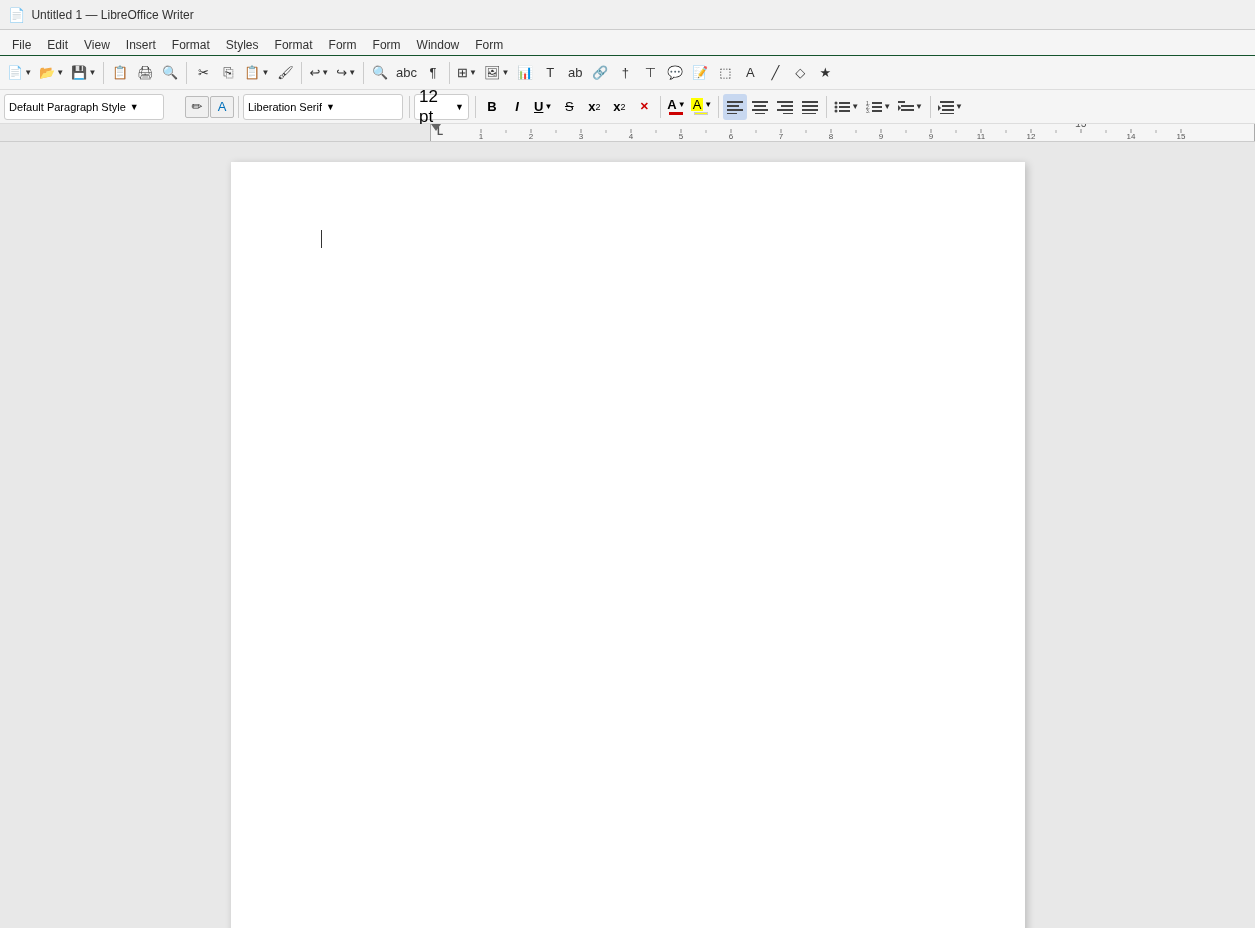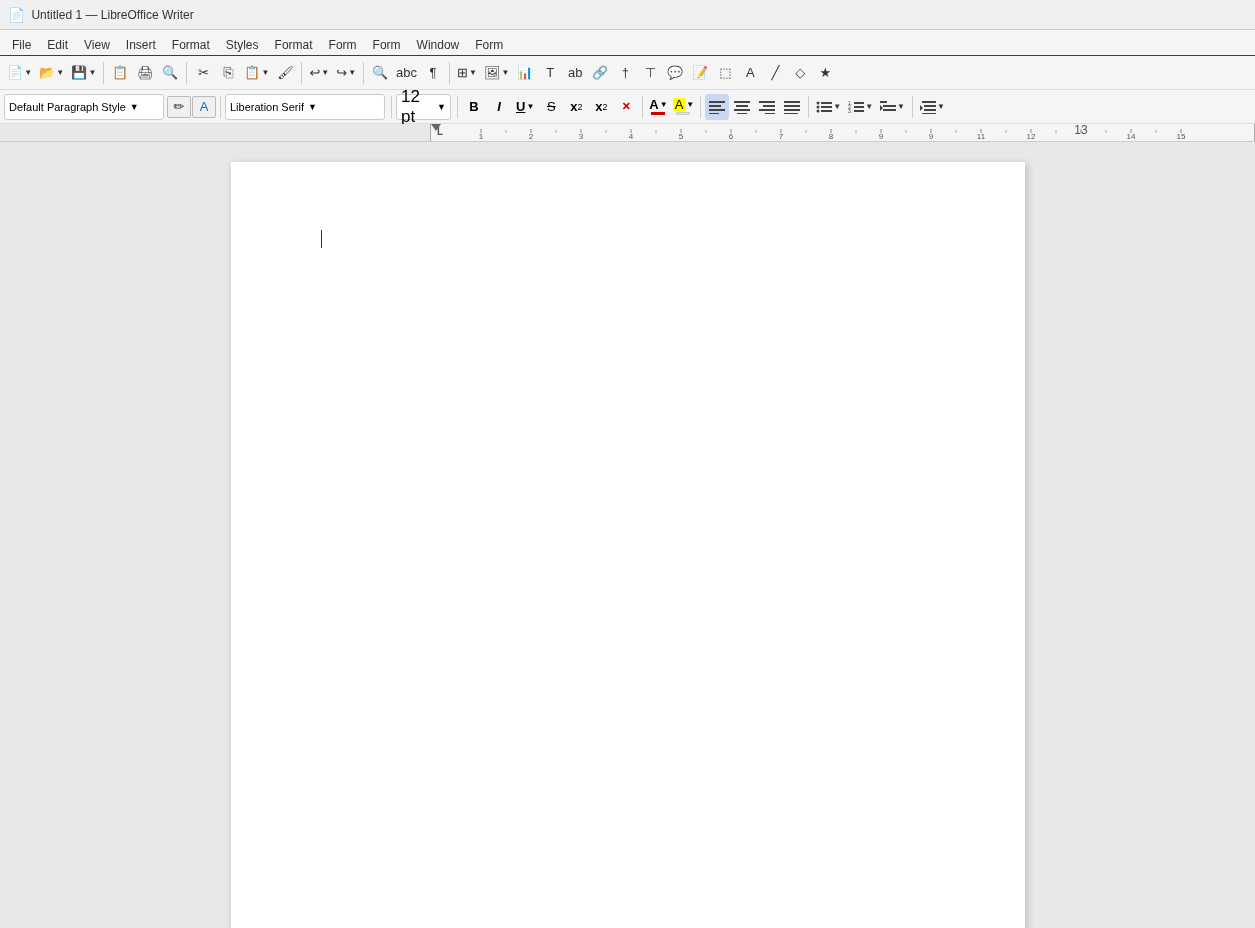--- a/index.html
+++ b/index.html
@@ -81,21 +81,21 @@
       background: white;
       padding: 0 4px;
       cursor: pointer;
       font-size: 11px;
     }
     .tb-dropdown .arrow { margin-left: 4px; font-size: 9px; }
 
     
     .para-style-dropdown {
       width: 160px;
-      margin-right: 2px;
+      margin-right: 20px;
     }
     
     .font-name-dropdown {
       width: 160px;
       margin-right: 2px;
     }
     
     .font-size-dropdown {
       width: 55px;
       margin-right: 2px;
@@ -420,21 +420,21 @@
       <div style="position: absolute; left: 475px; bottom: 8px; width: 1px; height: 3px; background: rgb(170, 170, 170); transform: translateX(-50%);"></div>
       <div style="position: absolute; left: 500px; bottom: 0px; font-size: 8px; color: rgb(85, 85, 85); transform: translateX(-50%);">9</div>
       <div style="position: absolute; left: 500px; bottom: 8px; width: 1px; height: 4px; background: rgb(136, 136, 136); transform: translateX(-50%);"></div>
       <div style="position: absolute; left: 525px; bottom: 8px; width: 1px; height: 3px; background: rgb(170, 170, 170); transform: translateX(-50%);"></div>
       <div style="position: absolute; left: 550px; bottom: 0px; font-size: 8px; color: rgb(85, 85, 85); transform: translateX(-50%);">11</div>
       <div style="position: absolute; left: 550px; bottom: 8px; width: 1px; height: 4px; background: rgb(136, 136, 136); transform: translateX(-50%);"></div>
       <div style="position: absolute; left: 575px; bottom: 8px; width: 1px; height: 3px; background: rgb(170, 170, 170); transform: translateX(-50%);"></div>
       <div style="position: absolute; left: 600px; bottom: 0px; font-size: 8px; color: rgb(85, 85, 85); transform: translateX(-50%);">12</div>
       <div style="position: absolute; left: 600px; bottom: 8px; width: 1px; height: 4px; background: rgb(136, 136, 136); transform: translateX(-50%);"></div>
       <div style="position: absolute; left: 625px; bottom: 8px; width: 1px; height: 3px; background: rgb(170, 170, 170); transform: translateX(-50%);"></div>
-      <div style="position: absolute; left: 650px; bottom: 4px; font-size: 12px; color: rgb(85, 85, 85); transform: translateX(-50%);">13</div>
+      <div style="position: absolute; left: 650px; bottom: 12px; font-size: 10px; color: rgb(85, 85, 85); transform: translateX(-50%); font-style: italic;">13</div>
       <div style="position: absolute; left: 650px; bottom: 8px; width: 1px; height: 4px; background: rgb(136, 136, 136); transform: translateX(-50%);"></div>
       <div style="position: absolute; left: 675px; bottom: 8px; width: 1px; height: 3px; background: rgb(170, 170, 170); transform: translateX(-50%);"></div>
       <div style="position: absolute; left: 700px; bottom: 0px; font-size: 8px; color: rgb(85, 85, 85); transform: translateX(-50%);">14</div>
       <div style="position: absolute; left: 700px; bottom: 8px; width: 1px; height: 4px; background: rgb(136, 136, 136); transform: translateX(-50%);"></div>
       <div style="position: absolute; left: 725px; bottom: 8px; width: 1px; height: 3px; background: rgb(170, 170, 170); transform: translateX(-50%);"></div>
       <div style="position: absolute; left: 750px; bottom: 0px; font-size: 8px; color: rgb(85, 85, 85); transform: translateX(-50%);">15</div>
       <div style="position: absolute; left: 750px; bottom: 8px; width: 1px; height: 4px; background: rgb(136, 136, 136); transform: translateX(-50%);"></div>
       <div style="position: absolute; left: 0px; top: 0px; width: 0px; height: 0px; border-left: 5px solid transparent; border-right: 5px solid transparent; border-top: 7px solid rgb(102, 102, 102);"></div>
     </div>
 </div>

